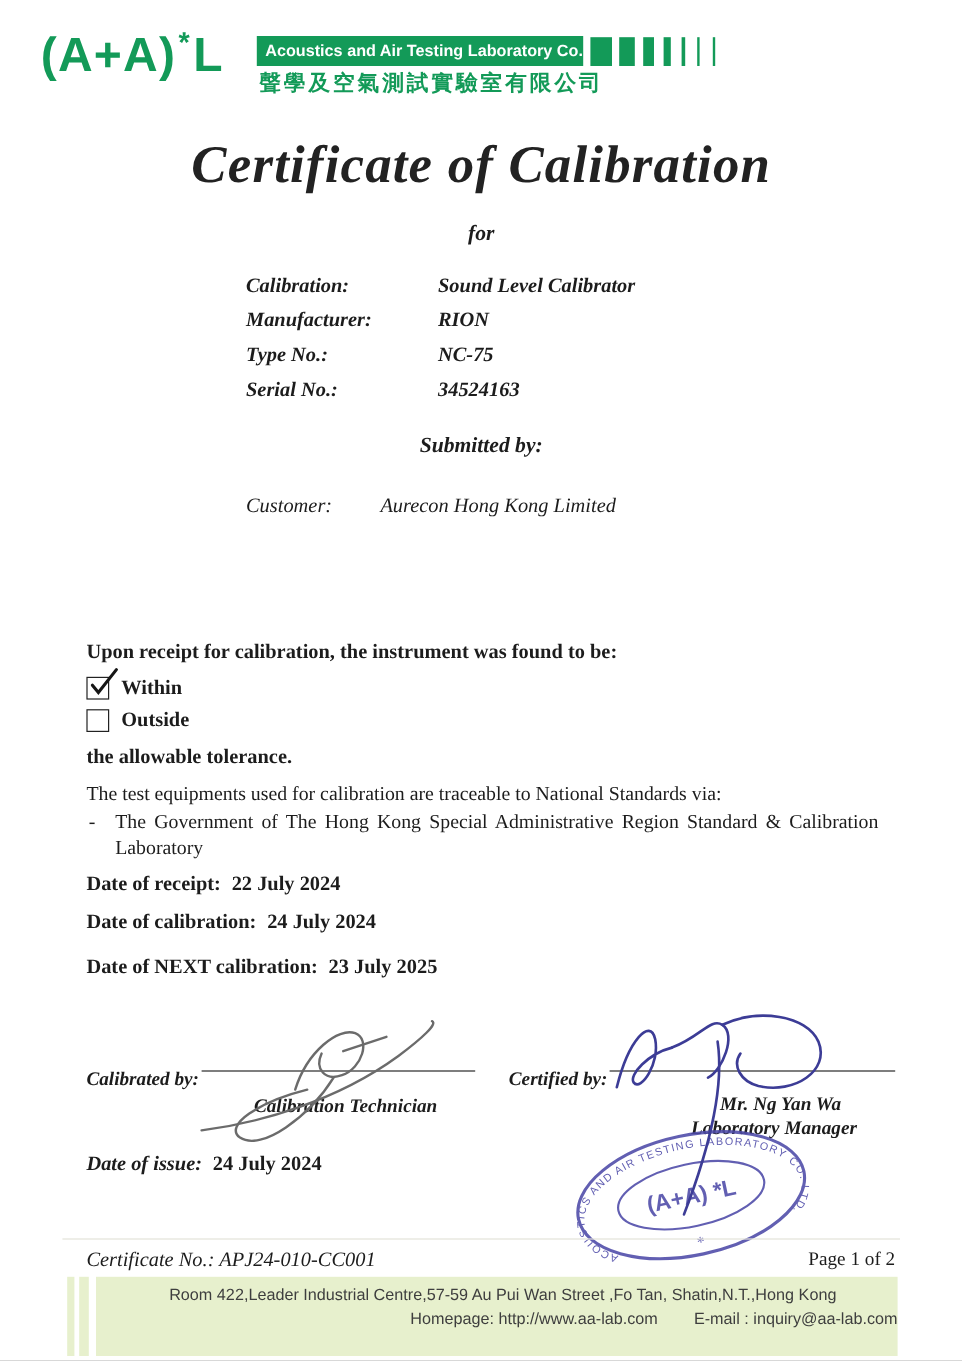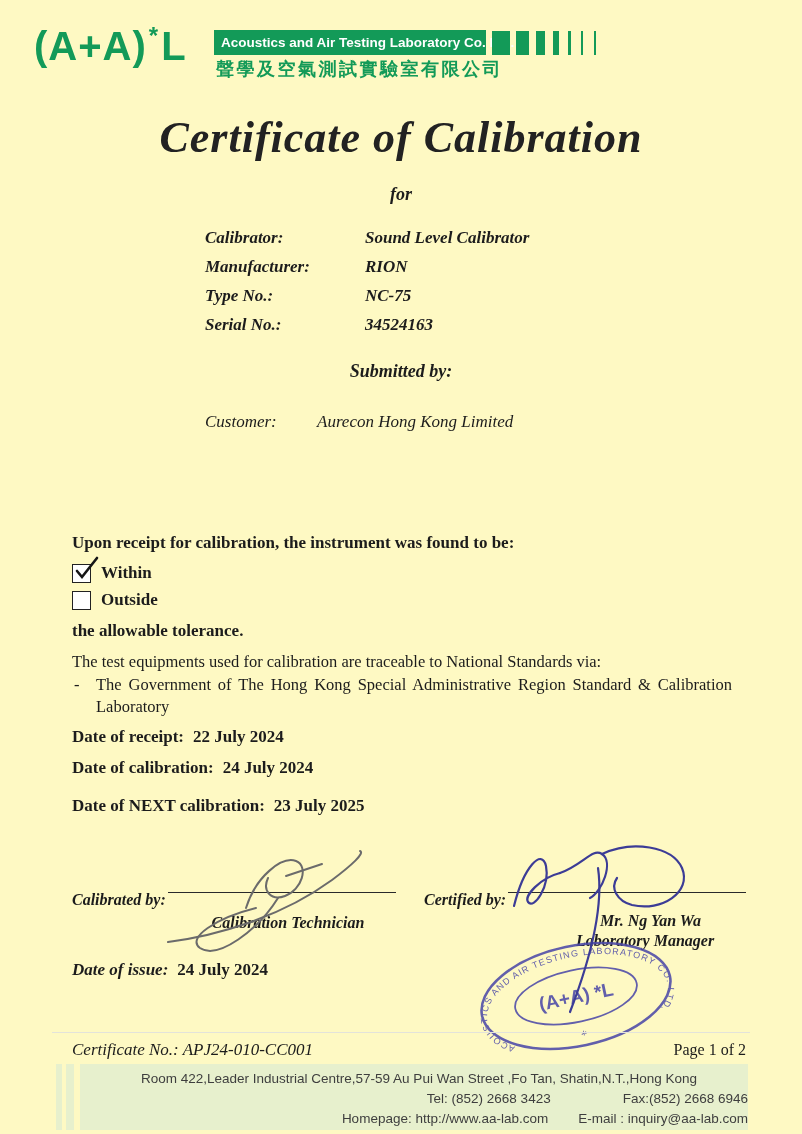--- a/index.html
+++ b/index.html
@@ -1,21 +1,21 @@
 <!DOCTYPE html>
 <html><head>
 <meta charset="utf-8">
 <style>
   * { margin: 0; padding: 0; box-sizing: border-box; }
   html, body { background: #9a9a9a; }
   .page {
     position: relative;
     width: 802px; height: 1134px;
     margin: 0 auto;
-    background: #fef9c3;
+    background: #ffffff;
     overflow: hidden;
     font-family: "Liberation Serif", "DejaVu Serif", serif;
     color: #1c1c1c;
   }
   
   .logo {
     position: absolute; left: 34px; top: 24px;
     font-family: "Liberation Sans", "DejaVu Sans", sans-serif;
     font-weight: bold; font-size: 40px; letter-spacing: 1px;
     color: var(--green);
@@ -135,21 +135,21 @@
     <div class="b5"></div>
     <div class="b6"></div>
     <div class="b7"></div>
   </div>
 
   <div class="title">Certificate of Calibration</div>
   <div class="for-label">for</div>
 
   <div class="instrument">
     <div class="row">
-      <span>Calibrator:</span>
+      <span>Calibration:</span>
       <span>Sound Level Calibrator</span>
     </div>
     <div class="row">
       <span>Manufacturer:</span>
       <span>RION</span>
     </div>
     <div class="row">
       <span>Type No.:</span>
       <span>NC-75</span>
     </div>
@@ -241,23 +241,19 @@
   <div class="cert-no">
     <span>Certificate No.:</span>
     <span>APJ24-010-CC001</span>
   </div>
   <div class="page-no">Page 1 of 2</div>
 
   <div class="footer-stripe fs1"></div>
   <div class="footer-stripe fs2"></div>
   <div class="footer-box">
     <div class="l1">Room 422,Leader Industrial Centre,57-59 Au Pui Wan Street ,Fo Tan, Shatin,N.T.,Hong Kong</div>
-    <div class="l2">
-      <span>Tel: (852) 2668 3423</span>
-      <span>Fax:(852) 2668 6946</span>
-    </div>
     <div class="l3">
       <span>Homepage: http://www.aa-lab.com</span>
       <span>E-mail : inquiry@aa-lab.com</span>
     </div>
   </div>
 
 </div>
 
 </body></html>

